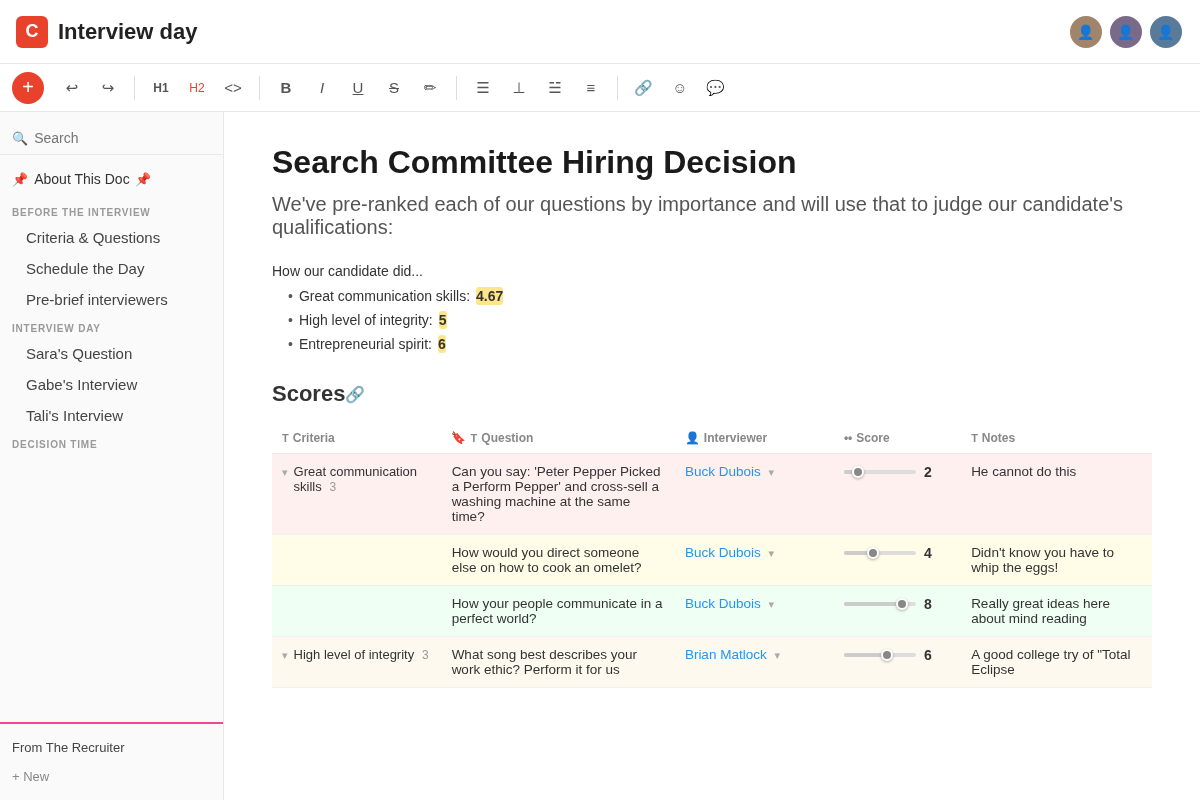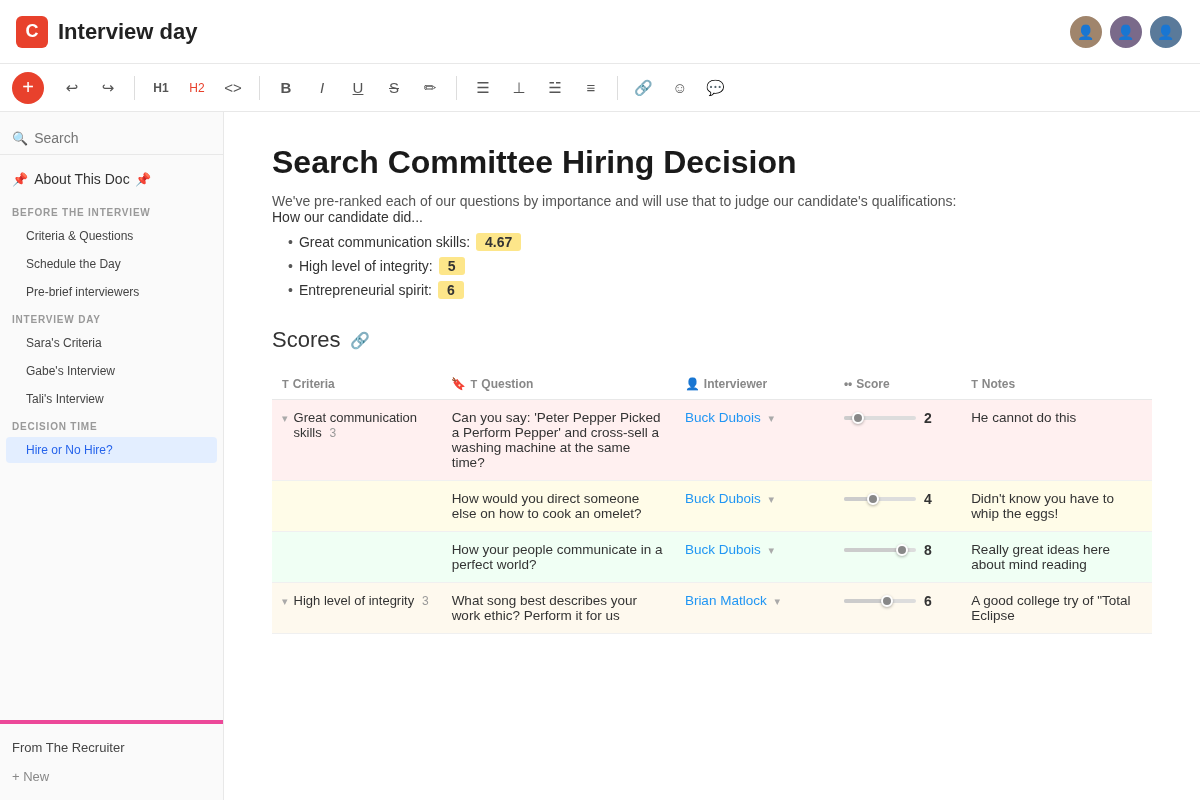--- a/index.html
+++ b/index.html
@@ -64,45 +64,45 @@
       display: flex; align-items: center; gap: 6px; padding: 8px 12px;
       font-size: 14px; color: #333; cursor: pointer; margin-bottom: 4px;
     }
     .pin-icon { font-size: 13px; }
 
     .sidebar-section-label {
       font-size: 10px; font-weight: 700; color: #999; letter-spacing: 0.8px;
       padding: 8px 12px 4px; text-transform: uppercase;
     }
     .sidebar-item {
-      padding: 6px 12px 6px 20px; font-size: 12px; color: #444; cursor: pointer;
+      padding: 6px 12px 6px 20px; font-size: 15px; color: #444; cursor: pointer;
       border-radius: 4px; margin: 1px 6px;
     }
     .sidebar-item.active { background: #e3eeff; color: #2563eb; font-weight: 500; }
 
-    .sidebar-bottom { margin-top: auto; border-top: 4px solid #ec4899; padding-top: 8px; }
+    .sidebar-bottom { margin-top: auto; border-top: 2px solid #ec4899; padding-top: 8px; }
     .sidebar-recruiter { padding: 8px 12px; font-size: 13px; color: #444; }
     .sidebar-new-btn { display: flex; align-items: center; gap: 6px; padding: 6px 12px; font-size: 13px; color: #888; cursor: pointer; }
 
     
     #main { flex: 1; overflow-y: auto; padding: 32px 48px; }
 
     #doc-title { font-size: 32px; font-weight: 700; color: #1a1a1a; margin-bottom: 12px; }
-    #doc-subtitle { font-size: 14px; color: #555; }
+    #doc-subtitle { font-size: 20px; color: #555; margin-bottom: 24px; }
     #how-did { font-size: 14px; color: #333; margin-bottom: 8px; }
 
     .bullet-list { list-style: none; padding-left: 16px; margin-bottom: 28px; }
     .bullet-list li { font-size: 14px; color: #333; margin-bottom: 6px; display: flex; align-items: center; gap: 6px; }
     .bullet-dot { color: #555; }
     .highlight-score {
-      background: #fde68a; border-radius: 3px; padding: 1px 9px; font-weight: 600; font-size: 14px;
-    }
-
-    
-    #scores-header { display: flex; align-items: center; gap: 10px; font-size: 22px; font-weight: 400; margin-bottom: 16px; }
+      background: #fde68a; border-radius: 3px; padding: 1px 0; font-weight: 600; font-size: 14px;
+    }
+
+    
+    #scores-header { display: flex; align-items: center; font-size: 22px; font-weight: 700; margin-bottom: 16px; }
     .link-icon { color: #aaa; font-size: 16px; cursor: pointer; }
 
     
     #scores-table { width: 100%; border-collapse: collapse; }
     #scores-table th {
       text-align: left; font-size: 12px; font-weight: 600; color: #888;
       padding: 8px 10px; border-bottom: 1px solid #e8e8e8; white-space: nowrap;
     }
     #scores-table td { padding: 10px 10px; vertical-align: top; border-bottom: 1px solid #f0f0f0; font-size: 13.5px; }
 
@@ -192,26 +192,25 @@
       <span>About This Doc</span>
       <span class="pin-icon">📌</span>
     </div>
 
     <div class="sidebar-section-label">BEFORE THE INTERVIEW</div>
     <div class="sidebar-item">Criteria &amp; Questions</div>
     <div class="sidebar-item">Schedule the Day</div>
     <div class="sidebar-item">Pre-brief interviewers</div>
 
     <div class="sidebar-section-label">INTERVIEW DAY</div>
-    <div class="sidebar-item">Sara's Criteria</div>
+    <div class="sidebar-item">Sara's Question</div>
     <div class="sidebar-item">Gabe's Interview</div>
     <div class="sidebar-item">Tali's Interview</div>
 
     <div class="sidebar-section-label">DECISION TIME</div>
-    <div class="sidebar-item active">Hire or No Hire?</div>
 
     <div class="sidebar-bottom">
       <div class="sidebar-recruiter">From The Recruiter</div>
       <div class="sidebar-new-btn">+ New</div>
     </div>
   </div>
 
   <div id="main">
     <h1 id="doc-title">Search Committee Hiring Decision</h1>
     <p id="doc-subtitle">We've pre-ranked each of our questions by importance and will use that to judge our candidate's qualifications:</p>

